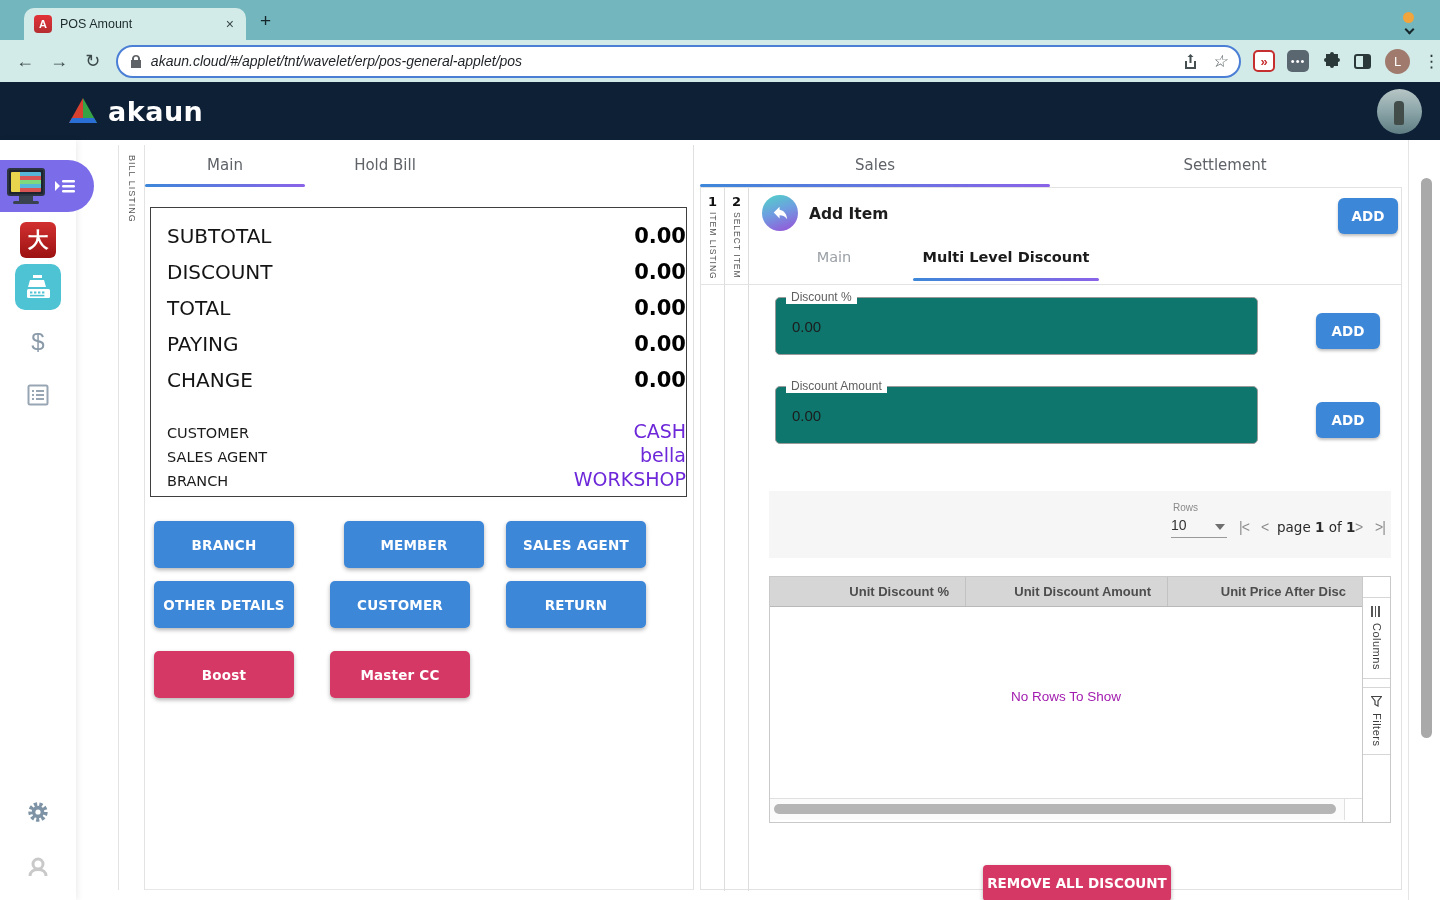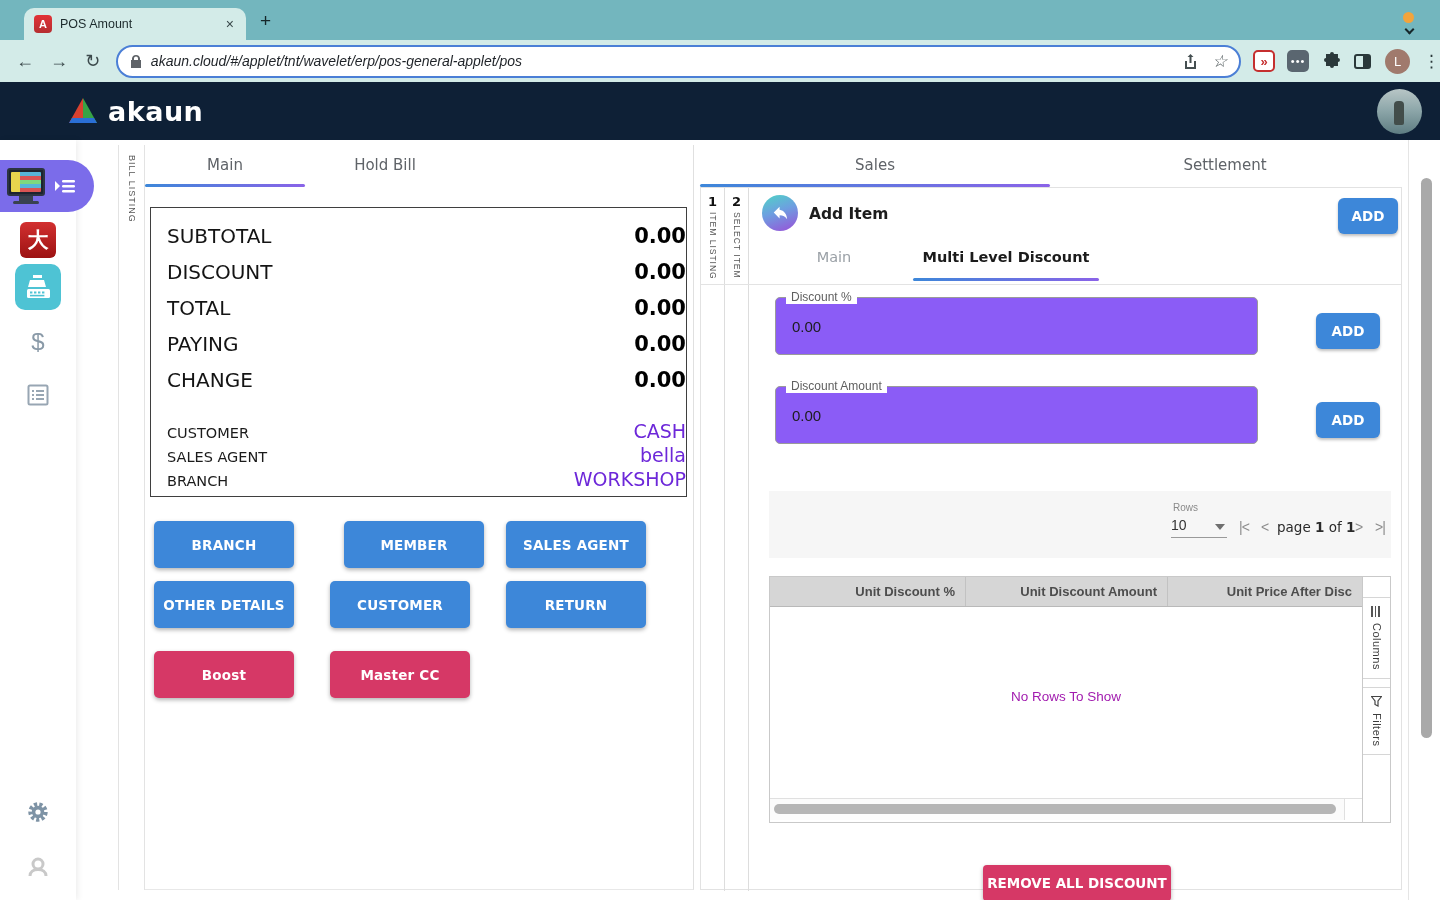--- a/index.html
+++ b/index.html
@@ -89,39 +89,39 @@
   #additem-title { position:absolute; left:108px; top:17px; font-size:15.5px; font-weight:600; color:#1d1d1d; font-family:"DejaVu Sans",sans-serif; }
   .addbtn { position:absolute; background:#3d87d9; color:#fff; font-weight:bold; font-size:13.5px; border-radius:6px; display:flex; align-items:center; justify-content:center; box-shadow:0 2px 3px rgba(0,0,0,.25); cursor:pointer; font-family:"DejaVu Sans",sans-serif; }
   #add-main { left:637px; top:10px; width:60px; height:36px; }
 
   .itab { position:absolute; height:32px; top:53px; display:flex; align-items:center; justify-content:center; font-size:14.5px; color:#9aa0a6; font-family:"DejaVu Sans",sans-serif; }
   #itab-main { left:83px; width:100px; }
   #itab-mld { left:212px; width:186px; color:#1b1b1b; font-weight:600; }
   #inner-underline { left:212px; top:90px; width:186px; }
   #inner-divider { position:absolute; left:0; top:96px; width:700px; border-top:1px solid #e3e3e3; }
 
-  .field { position:absolute; left:74px; width:483px; height:58px; border:1px solid #9a9a9a; border-radius:5px; background:#8b5cf6; }
+  .field { position:absolute; left:74px; width:483px; height:58px; border:1px solid #9a9a9a; border-radius:5px; background:#0f766e; }
   .field .flabel { position:absolute; left:10px; top:-8px; background:#fff; padding:0 5px; font-size:12px; color:#5f5f5f; }
   .field .fvalue { position:absolute; left:16px; top:0; height:100%; display:flex; align-items:center; font-size:15px; color:#1c1c1c; }
   #field1 { top:109px; } #field2 { top:198px; }
   #add-f1 { left:615px; top:125px; width:64px; height:36px; }
   #add-f2 { left:615px; top:214px; width:64px; height:36px; }
 
   #pagstrip { position:absolute; left:68px; top:303px; width:622px; height:67px; background:#f6f6f6; }
   #rows-label { position:absolute; left:404px; top:11px; font-size:10px; color:#8a8a8a; }
   #rows-select { position:absolute; left:402px; top:26px; width:56px; border-bottom:1px solid #9a9a9a; font-size:14px; color:#333; padding-bottom:4px; cursor:pointer; }
   #rows-caret { position:absolute; left:446px; top:33px; width:0; height:0; border-left:5px solid transparent; border-right:5px solid transparent; border-top:6px solid #6f6f6f; }
   .pgbtn { position:absolute; top:28px; font-size:14px; color:#8c8c8c; cursor:pointer; letter-spacing:-1px; }
   #pg-first { left:470px; } #pg-prev { left:492px; } #pg-next { left:586px; } #pg-last { left:606px; }
   #pg-text { position:absolute; left:508px; top:28px; font-size:13.5px; color:#2a2a2a; font-family:"DejaVu Sans",sans-serif; }
   #pg-text b { font-weight:bold; }
 
   #grid { position:absolute; left:68px; top:388px; width:594px; height:247px; border:1px solid #c9c9c9; background:#fff; }
   #grid-head { display:flex; height:30px; background:#d6d6d6; border-bottom:1px solid #b9b9b9; }
-  .gh { display:flex; align-items:center; justify-content:flex-end; padding-right:10px; font-size:13px; color:#4d4d4d; font-weight:600; cursor:pointer; }
+  .gh { display:flex; align-items:center; justify-content:flex-end; padding-right:16px; font-size:13px; color:#4d4d4d; font-weight:600; cursor:pointer; }
   .gh1 { width:196px; border-right:1px solid #c2c2c2; } .gh2 { width:202px; border-right:1px solid #c2c2c2; } .gh3 { flex:1; }
   #grid-empty { position:absolute; left:0; top:30px; width:100%; height:178px; display:flex; align-items:center; justify-content:center; font-size:13.5px; color:#a21caf; }
   #hscroll { position:absolute; left:0; bottom:2px; width:575px; height:22px; border-top:1px solid #e0e0e0; background:#fbfbfb; }
   #hthumb { position:absolute; left:4px; top:5px; width:562px; height:10px; border-radius:5px; background:#b5b5b5; cursor:pointer; }
   #hcorner { position:absolute; right:0; bottom:2px; width:18px; height:22px; border-top:1px solid #e0e0e0; border-left:1px solid #e0e0e0; background:#fff; }
 
   #toolpanel { position:absolute; left:662px; top:388px; width:28px; height:247px; border:1px solid #c9c9c9; border-left:none; background:#fff; }
   .tp-item { border-top:1px solid #d6d6d6; border-bottom:1px solid #d6d6d6; padding:8px 0; display:flex; flex-direction:column; align-items:center; gap:6px; cursor:pointer; }
   #tp-cols { margin-top:20px; } #tp-filt { margin-top:8px; }
   .cols-icon { width:11px; height:11px; background:repeating-linear-gradient(90deg,#555 0 1.6px,transparent 1.6px 3.6px); }

